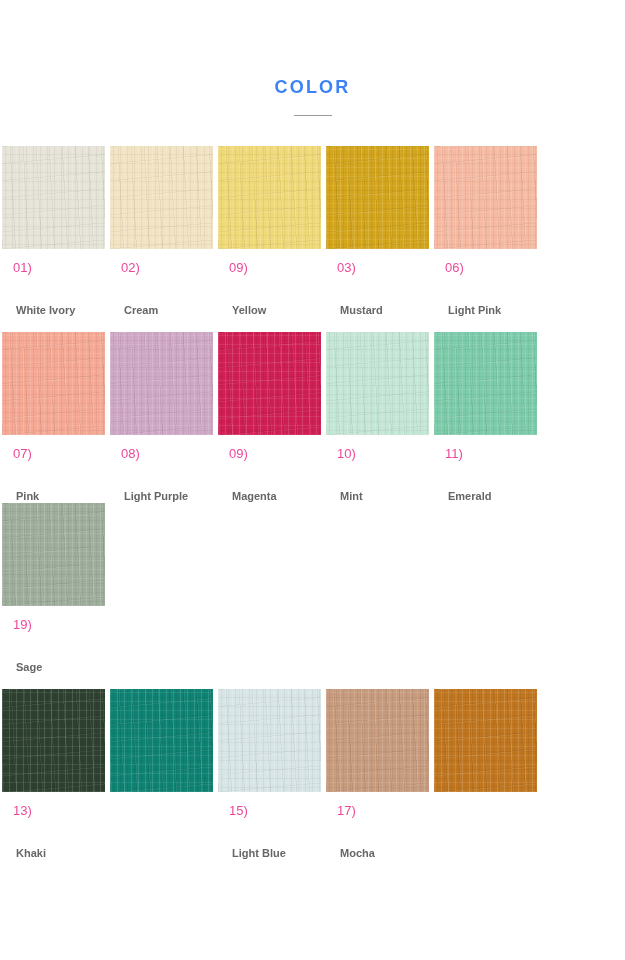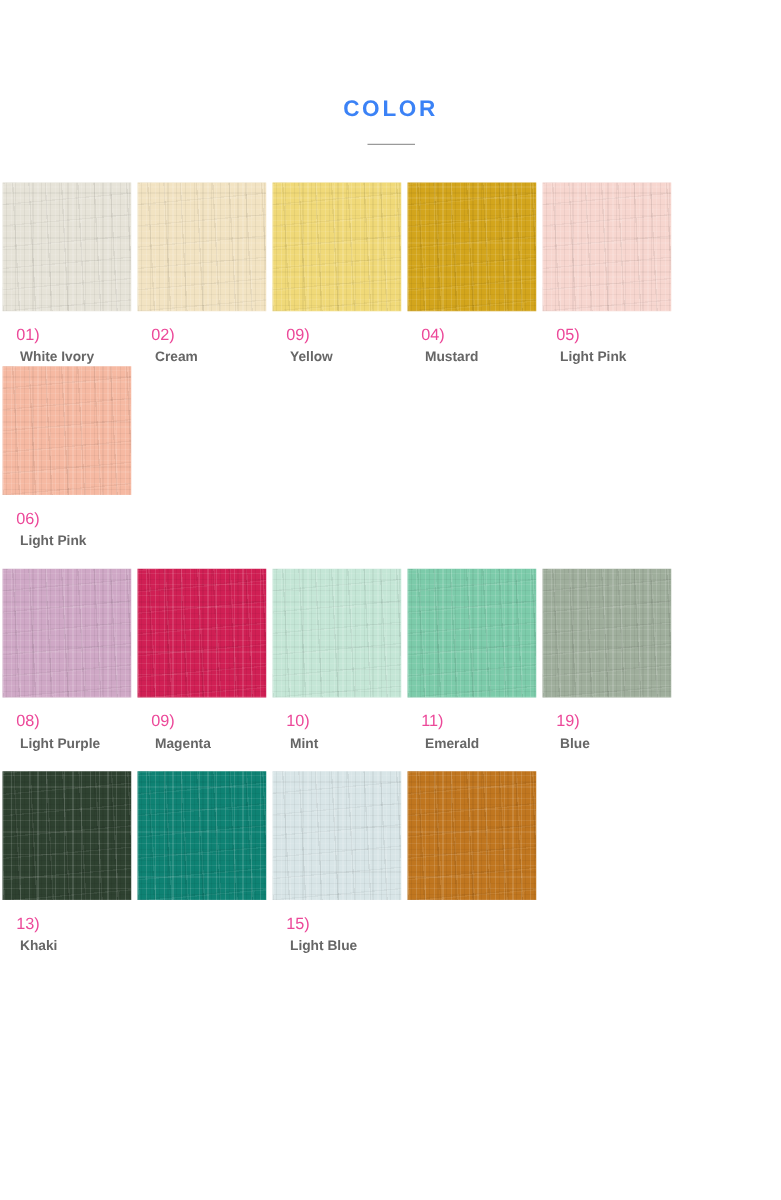--- a/index.html
+++ b/index.html
@@ -123,20 +123,21 @@
   }
   .label-name {
     display: block;
     font-size: 11px;
     font-weight: bold;
     color: #666666;
     line-height: 14px;
     padding-top: 4px;
     padding-left: 3px;
     white-space: nowrap;
+    margin-top: 24px;
   }
 
   .row-spacer { height: 15px; width: 100%; }
 </style>
 </head>
 <body>
 
 <div class="page">
 
   <div class="header">
@@ -162,40 +163,40 @@
       <div class="cell">
         <div class="swatch" style="background-color: rgb(240, 217, 120);"></div>
         <div class="label">
           <span class="label-number">09)</span>
           <span class="label-name">Yellow</span>
         </div>
       </div>
       <div class="cell">
         <div class="swatch" style="background-color: rgb(211, 165, 28);"></div>
         <div class="label">
-          <span class="label-number">04)</span>
+          <span class="label-number">03)</span>
           <span class="label-name">Mustard</span>
-        </div>
-      </div>
-      <div class="cell">
-        <div class="swatch" style="background-color: rgb(247, 214, 207);"></div>
-        <div class="label">
-          <span class="label-number">05)</span>
-          <span class="label-name">Light Pink</span>
         </div>
       </div>
       <div class="cell">
         <div class="swatch" style="background-color: rgb(246, 185, 162);"></div>
         <div class="label">
           <span class="label-number">06)</span>
           <span class="label-name">Light Pink</span>
         </div>
       </div>
       <div class="row-spacer"></div>
       <div class="cell">
+        <div class="swatch" style="background-color: rgb(245, 168, 147);"></div>
+        <div class="label">
+          <span class="label-number">07)</span>
+          <span class="label-name">Pink</span>
+        </div>
+      </div>
+      <div class="cell">
         <div class="swatch" style="background-color: rgb(207, 168, 198);"></div>
         <div class="label">
           <span class="label-number">08)</span>
           <span class="label-name">Light Purple</span>
         </div>
       </div>
       <div class="cell">
         <div class="swatch" style="background-color: rgb(208, 31, 84);"></div>
         <div class="label">
           <span class="label-number">09)</span>
@@ -213,21 +214,21 @@
         <div class="swatch" style="background-color: rgb(124, 203, 170);"></div>
         <div class="label">
           <span class="label-number">11)</span>
           <span class="label-name">Emerald</span>
         </div>
       </div>
       <div class="cell">
         <div class="swatch" style="background-color: rgb(159, 174, 156);"></div>
         <div class="label">
           <span class="label-number">19)</span>
-          <span class="label-name">Blue</span>
+          <span class="label-name">Sage</span>
         </div>
       </div>
       <div class="row-spacer"></div>
       <div class="cell">
         <div class="swatch" style="background-color: rgb(46, 65, 48);"></div>
         <div class="label">
           <span class="label-number">13)</span>
           <span class="label-name">Khaki</span>
         </div>
       </div>
@@ -235,17 +236,24 @@
         <div class="swatch" style="background-color: rgb(14, 130, 115);"></div>
       </div>
       <div class="cell">
         <div class="swatch" style="background-color: rgb(216, 229, 231);"></div>
         <div class="label">
           <span class="label-number">15)</span>
           <span class="label-name">Light Blue</span>
         </div>
       </div>
       <div class="cell">
+        <div class="swatch" style="background-color: rgb(199, 155, 125);"></div>
+        <div class="label">
+          <span class="label-number">17)</span>
+          <span class="label-name">Mocha</span>
+        </div>
+      </div>
+      <div class="cell">
         <div class="swatch" style="background-color: rgb(192, 118, 31);"></div>
       </div>
     </div>
 
 </div>
 
 </body></html>

